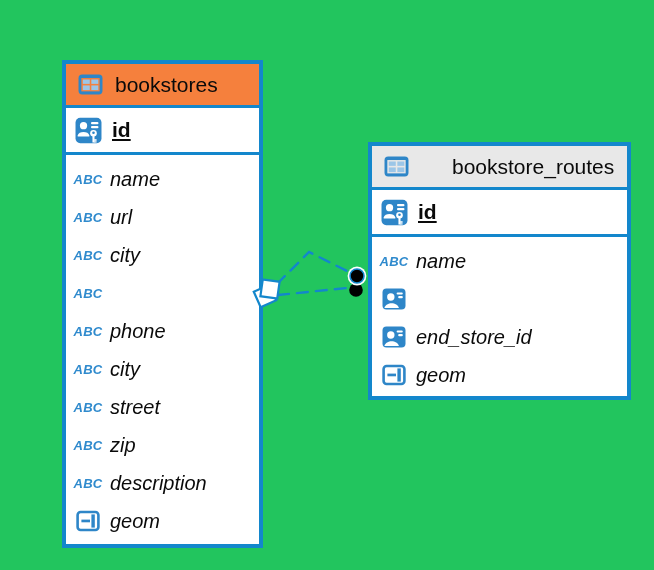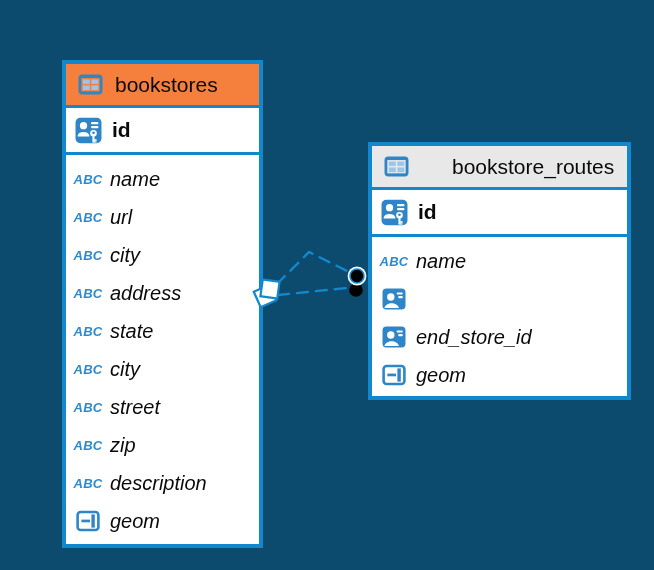--- a/index.html
+++ b/index.html
@@ -4,21 +4,21 @@
 <style>
   * { margin: 0; padding: 0; box-sizing: border-box; }
   html, body { background: #ffffff; }
   body {
     font-family: "Liberation Sans", sans-serif;
     width: 654px; height: 570px;
     position: relative;
     overflow: hidden;
     color: #0a0a0a;
   }
-  .canvas { position: absolute; inset: 0; width: 654px; height: 570px; background: #0c4a6e; }
+  .canvas { position: absolute; inset: 0; width: 654px; height: 570px; background: #22c55e; }
 
   .er-table {
     position: absolute;
     background: #ffffff;
     border: 4px solid #1387CC;
     display: flex; flex-direction: column;
   }
   .er-table--bookstores { left: 62px; top: 60px;  width: 201px; height: 488px; }
   .er-table--routes     { left: 368px; top: 142px; width: 263px; height: 258px; }
 
@@ -30,20 +30,21 @@
     font-size: 21px;
     white-space: nowrap;
   }
   .pk-row {
     height: 47px; flex: 0 0 47px;
     display: flex; align-items: center;
     gap: 8px; padding-left: 6px;
     border-bottom: 3px solid #1387CC;
     font-size: 21px; font-weight: 700;
     white-space: nowrap;
+    text-decoration: underline;
   }
   .col-list { padding-top: 5px; display: flex; flex-direction: column; font-style: italic; }
   .col-row {
     height: 38px; flex: 0 0 38px;
     display: flex; align-items: center;
     gap: 6px; padding-left: 6px;
     font-size: 20px;
     white-space: nowrap;
   }
   .icon-box {
@@ -139,27 +140,26 @@
       <div class="col-row">
         <span class="icon-box">
             <span class="abc-glyph">ABC</span>
           </span>
         <span>city</span>
       </div>
       <div class="col-row">
         <span class="icon-box">
             <span class="abc-glyph">ABC</span>
           </span>
-        <span>address</span>
-      </div>
-      <div class="col-row">
-        <span class="icon-box">
-            <span class="abc-glyph">ABC</span>
-          </span>
-        <span>state</span>
+      </div>
+      <div class="col-row">
+        <span class="icon-box">
+            <span class="abc-glyph">ABC</span>
+          </span>
+        <span>phone</span>
       </div>
       <div class="col-row">
         <span class="icon-box">
             <span class="abc-glyph">ABC</span>
           </span>
         <span>city</span>
       </div>
       <div class="col-row">
         <span class="icon-box">
             <span class="abc-glyph">ABC</span>

